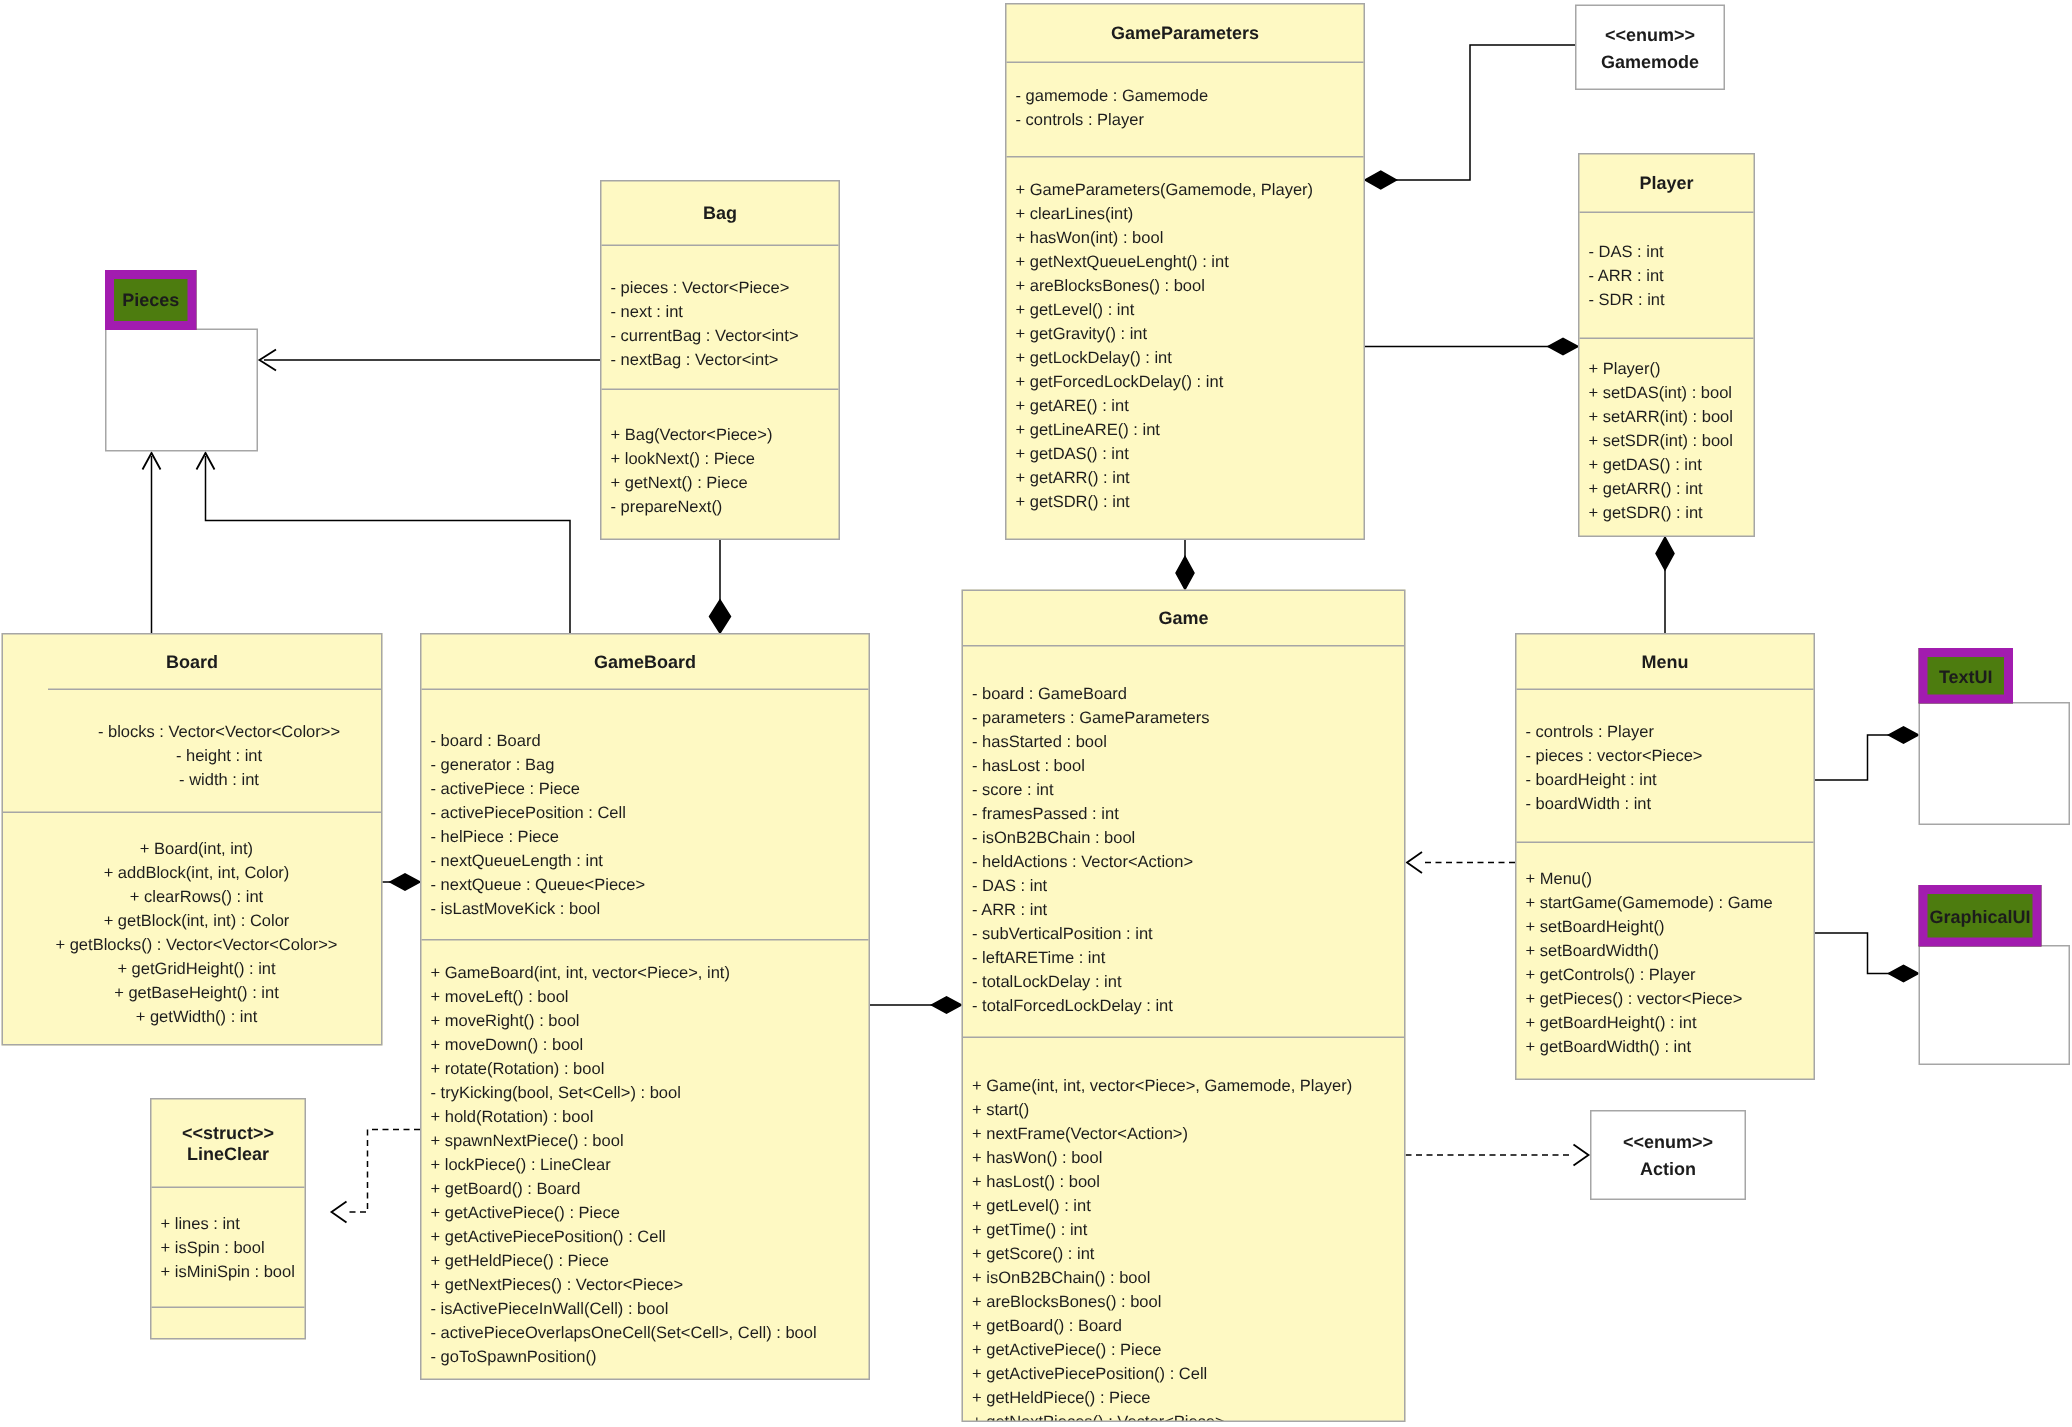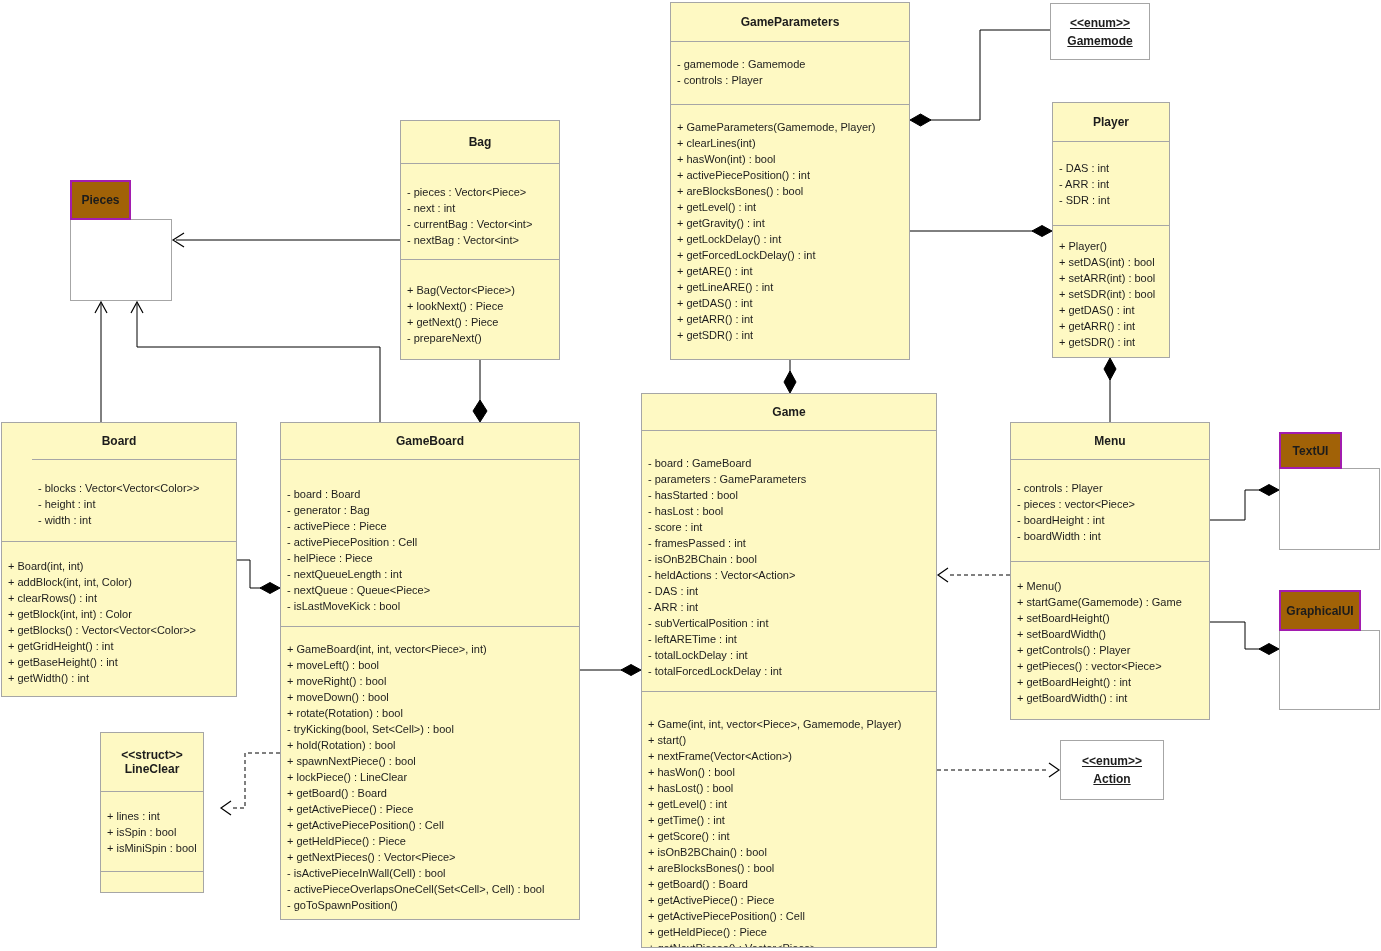--- a/index.html
+++ b/index.html
@@ -22,29 +22,29 @@
     display:flex; flex-direction:column; align-items:center; justify-content:center;
     font-weight:bold; font-size:12px; flex:0 0 auto;
   }
   .sec { border-top:1px solid #a6a6a6; flex:0 0 auto; overflow:hidden; }
   .sec.grow { flex:1 1 auto; }
   .member-row {
     font-size:11px; line-height:16px; padding-left:6px;
     white-space:pre; color:#1d1d1d;
   }
   .pkg-tab {
-    position:absolute; background:#a16207; border:2px solid #a21caf; z-index:2;
+    position:absolute; background:#4d7c0f; border:6px solid #a21caf; z-index:2;
     display:flex; align-items:center; justify-content:center;
     font-weight:bold; font-size:12px;
   }
   .pkg-body { position:absolute; background:#fff; border:1px solid #a6a6a6; z-index:1; }
   .uml-enum {
     position:absolute; background:#fff; border:1px solid #a6a6a6; z-index:1;
     display:flex; flex-direction:column; align-items:center; justify-content:center;
-    font-weight:bold; font-size:12px; line-height:18px;text-decoration:underline;
+    font-weight:bold; font-size:12px; line-height:18px;
   }
 </style>
 </head>
 <body>
 
 <div class="canvas">
 
   <svg class="connectors">
 
     <g>
@@ -151,21 +151,21 @@
   <div class="uml-class" style="left:670px; top:2px; width:240px; height:358px;">
     <div class="sec-title" style="height:38px;">GameParameters</div>
     <div class="sec" style="height:63px; padding-top:14px;">
         <div class="member-row">- gamemode : Gamemode</div>
         <div class="member-row">- controls : Player</div>
       </div>
     <div class="sec grow" style="padding-top:14px;">
         <div class="member-row">+ GameParameters(Gamemode, Player)</div>
         <div class="member-row">+ clearLines(int)</div>
         <div class="member-row">+ hasWon(int) : bool</div>
-        <div class="member-row">+ activePiecePosition() : int</div>
+        <div class="member-row">+ getNextQueueLenght() : int</div>
         <div class="member-row">+ areBlocksBones() : bool</div>
         <div class="member-row">+ getLevel() : int</div>
         <div class="member-row">+ getGravity() : int</div>
         <div class="member-row">+ getLockDelay() : int</div>
         <div class="member-row">+ getForcedLockDelay() : int</div>
         <div class="member-row">+ getARE() : int</div>
         <div class="member-row">+ getLineARE() : int</div>
         <div class="member-row">+ getDAS() : int</div>
         <div class="member-row">+ getARR() : int</div>
         <div class="member-row">+ getSDR() : int</div>
@@ -181,21 +181,21 @@
         <div class="member-row">- nextBag : Vector&lt;int&gt;</div>
       </div>
     <div class="sec grow" style="padding-top:22px;">
         <div class="member-row">+ Bag(Vector&lt;Piece&gt;)</div>
         <div class="member-row">+ lookNext() : Piece</div>
         <div class="member-row">+ getNext() : Piece</div>
         <div class="member-row">- prepareNext()</div>
       </div>
   </div>
 
-  <div class="uml-class" style="left:1px; top:422px; width:236px; height:275px;">
+  <div class="uml-class" style="left:1px; top:422px; width:254px; height:275px;text-align:center;">
     <div class="sec-title" style="height:36px;">Board</div>
     <div class="sec" style="height:82px; padding-top:20px;margin-left:30px;">
         <div class="member-row">- blocks : Vector&lt;Vector&lt;Color&gt;&gt;</div>
         <div class="member-row">- height : int</div>
         <div class="member-row">- width : int</div>
       </div>
     <div class="sec grow" style="padding-top:16px;">
         <div class="member-row">+ Board(int, int)</div>
         <div class="member-row">+ addBlock(int, int, Color)</div>
         <div class="member-row">+ clearRows() : int</div>

